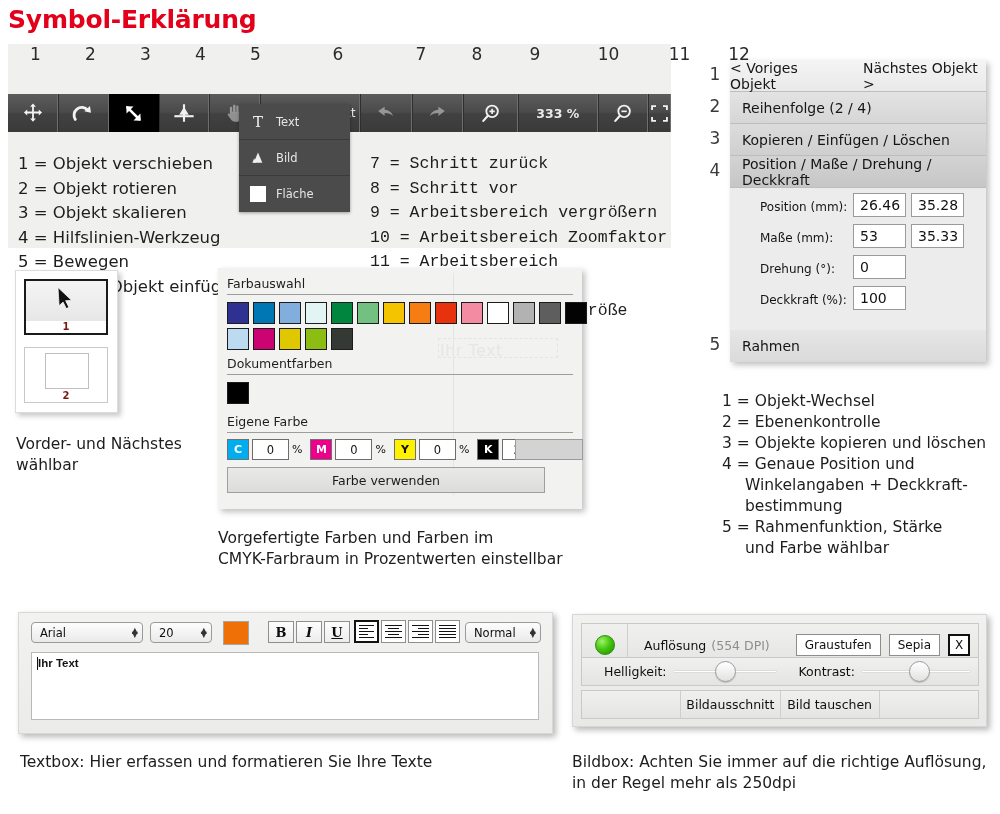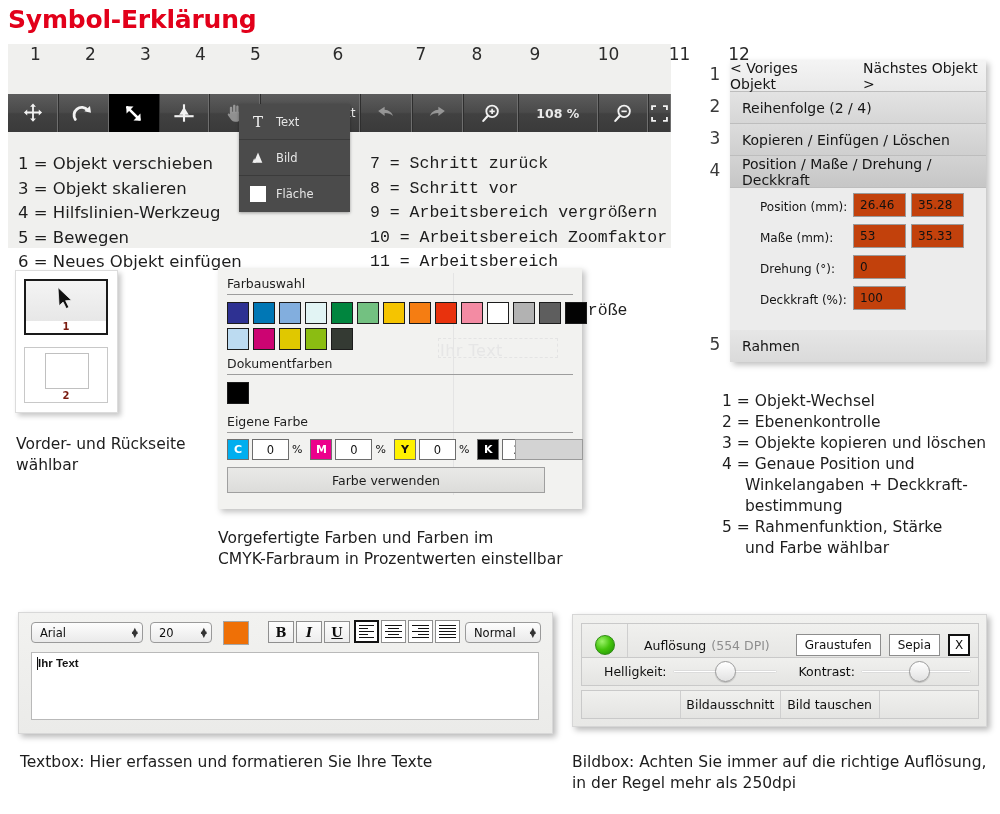--- a/index.html
+++ b/index.html
@@ -113,22 +113,22 @@
   .obj-row{
     position:absolute;left:0;width:256px;box-sizing:border-box;
     border-bottom:1px solid #bdbdbd;display:flex;align-items:center;
   }
   .obj-row .t{font-size:14px;color:#151515;padding-left:12px;}
   .rowmark{
     position:absolute;left:706px;font-size:17px;color:#3a3a3a;width:18px;text-align:center;
   }
   .field-lbl{font-size:12px;color:#141414;}
   .field{
-    width:53px;height:24px;background:#c2410c;border:1px solid #9a9a9a;box-sizing:border-box;
-    font-size:12px;color:#111;display:flex;align-items:center;padding-left:6px;
+    width:53px;height:24px;background:#ffffff;border:1px solid #9a9a9a;box-sizing:border-box;
+    font-size:14px;color:#111;display:flex;align-items:center;padding-left:6px;
   }
 
   
   #text-panel{
     left:18px;top:612px;width:535px;height:122px;
     background:linear-gradient(180deg,#f2f2f0 0%,#ebebe9 100%);
     border:1px solid #d8d8d8;box-shadow:3px 3px 6px rgba(0,0,0,.28);box-sizing:border-box;
   }
   .sel{
     height:21px;background:linear-gradient(180deg,#fdfdfd 0%,#eaeaea 100%);
@@ -261,38 +261,39 @@
         </svg>
     </div>
     <div class="tb" style="width:60px">
       <svg width="22" height="22" viewBox="0 0 24 24" fill="none">
           <circle cx="13.2" cy="10.2" r="6.3" stroke="#f2f2f2" stroke-width="2"></circle>
           <path d="M8.6 15.1L3.6 20.6" stroke="#f2f2f2" stroke-width="2.4" stroke-linecap="round"></path>
           <path d="M13.2 7.3v5.8M10.3 10.2h5.8" stroke="#f2f2f2" stroke-width="1.8"></path>
         </svg>
     </div>
     <div class="tb" style="width:87px">
-      <span id="zoomval">108 %</span>
+      <span id="zoomval">333 %</span>
     </div>
     <div class="tb" style="width:55px">
       <svg width="22" height="22" viewBox="0 0 24 24" fill="none">
           <circle cx="13.2" cy="10.2" r="6.3" stroke="#f2f2f2" stroke-width="2"></circle>
           <path d="M8.6 15.1L3.6 20.6" stroke="#f2f2f2" stroke-width="2.4" stroke-linecap="round"></path>
           <path d="M10.3 10.2h5.8" stroke="#f2f2f2" stroke-width="1.8"></path>
         </svg>
     </div>
     <div class="tb" style="width:auto;flex:1">
       <svg width="21" height="21" viewBox="0 0 24 24" fill="none" stroke="#f2f2f2" stroke-width="2.1">
           <path d="M3.5 8V3.5H8M16 3.5h4.5V8M20.5 16v4.5H16M8 20.5H3.5V16"></path>
         </svg>
     </div>
   </div>
 
   <div class="abs legend" style="left:10px;top:108px;">
       <div>1 = Objekt verschieben</div>
+      <div>2 = Objekt rotieren</div>
       <div>3 = Objekt skalieren</div>
       <div>4 = Hilfslinien-Werkzeug</div>
       <div>5 = Bewegen</div>
       <div>6 = Neues Objekt einfügen</div>
     </div>
   <div class="abs legend" style="left:362px;top:108px;font-family:Liberation Mono, monospace;">
       <div>7 = Schritt zurück</div>
       <div>8 = Schritt vor</div>
       <div>9 = Arbeitsbereich vergrößern</div>
       <div>10 = Arbeitsbereich Zoomfaktor</div>
@@ -330,21 +331,21 @@
     </div>
     <div class="no">1</div>
   </div>
   <div class="thumb" id="thumb2">
     <div class="pg">
         <div class="inner"></div>
       </div>
     <div class="no">2</div>
   </div>
 </div>
-<div class="abs cap" style="left:16px;top:434px;width:190px;">Vorder- und Rückseite wählbar</div>
+<div class="abs cap" style="left:16px;top:434px;width:190px;">Vorder- und Nächstes wählbar</div>
 
 <div class="abs" id="color-panel">
   <div id="vline"></div>
   <div id="wm-box"></div>
   <div id="wm">Ihr Text</div>
 
   <div class="abs sec-title" style="left:9px;top:8px">Farbauswahl</div>
   <div class="abs hr" style="left:9px;top:26px;width:346px"></div>
   <div class="abs swrow" id="swrow1" style="left:9px;top:34px">
       <span class="sw" style="background: rgb(46, 49, 146);"></span>

